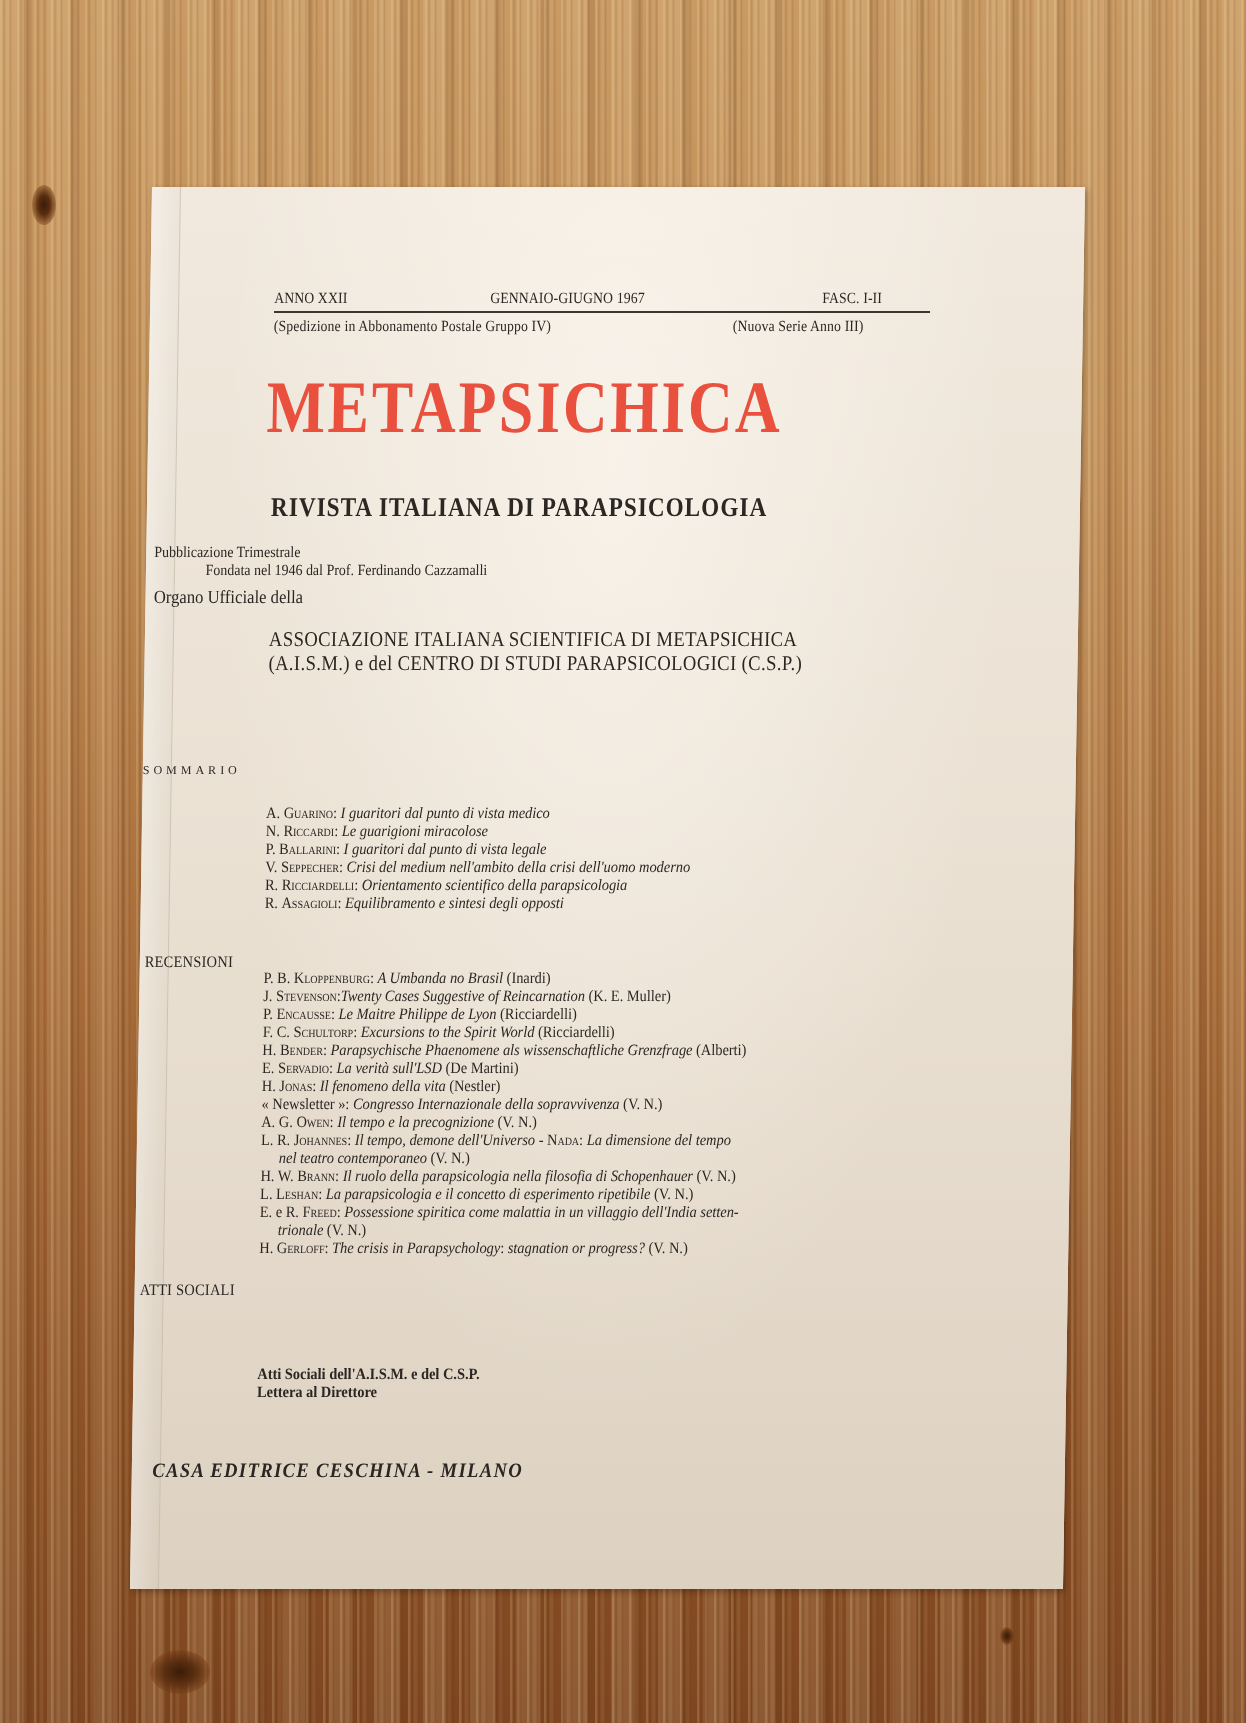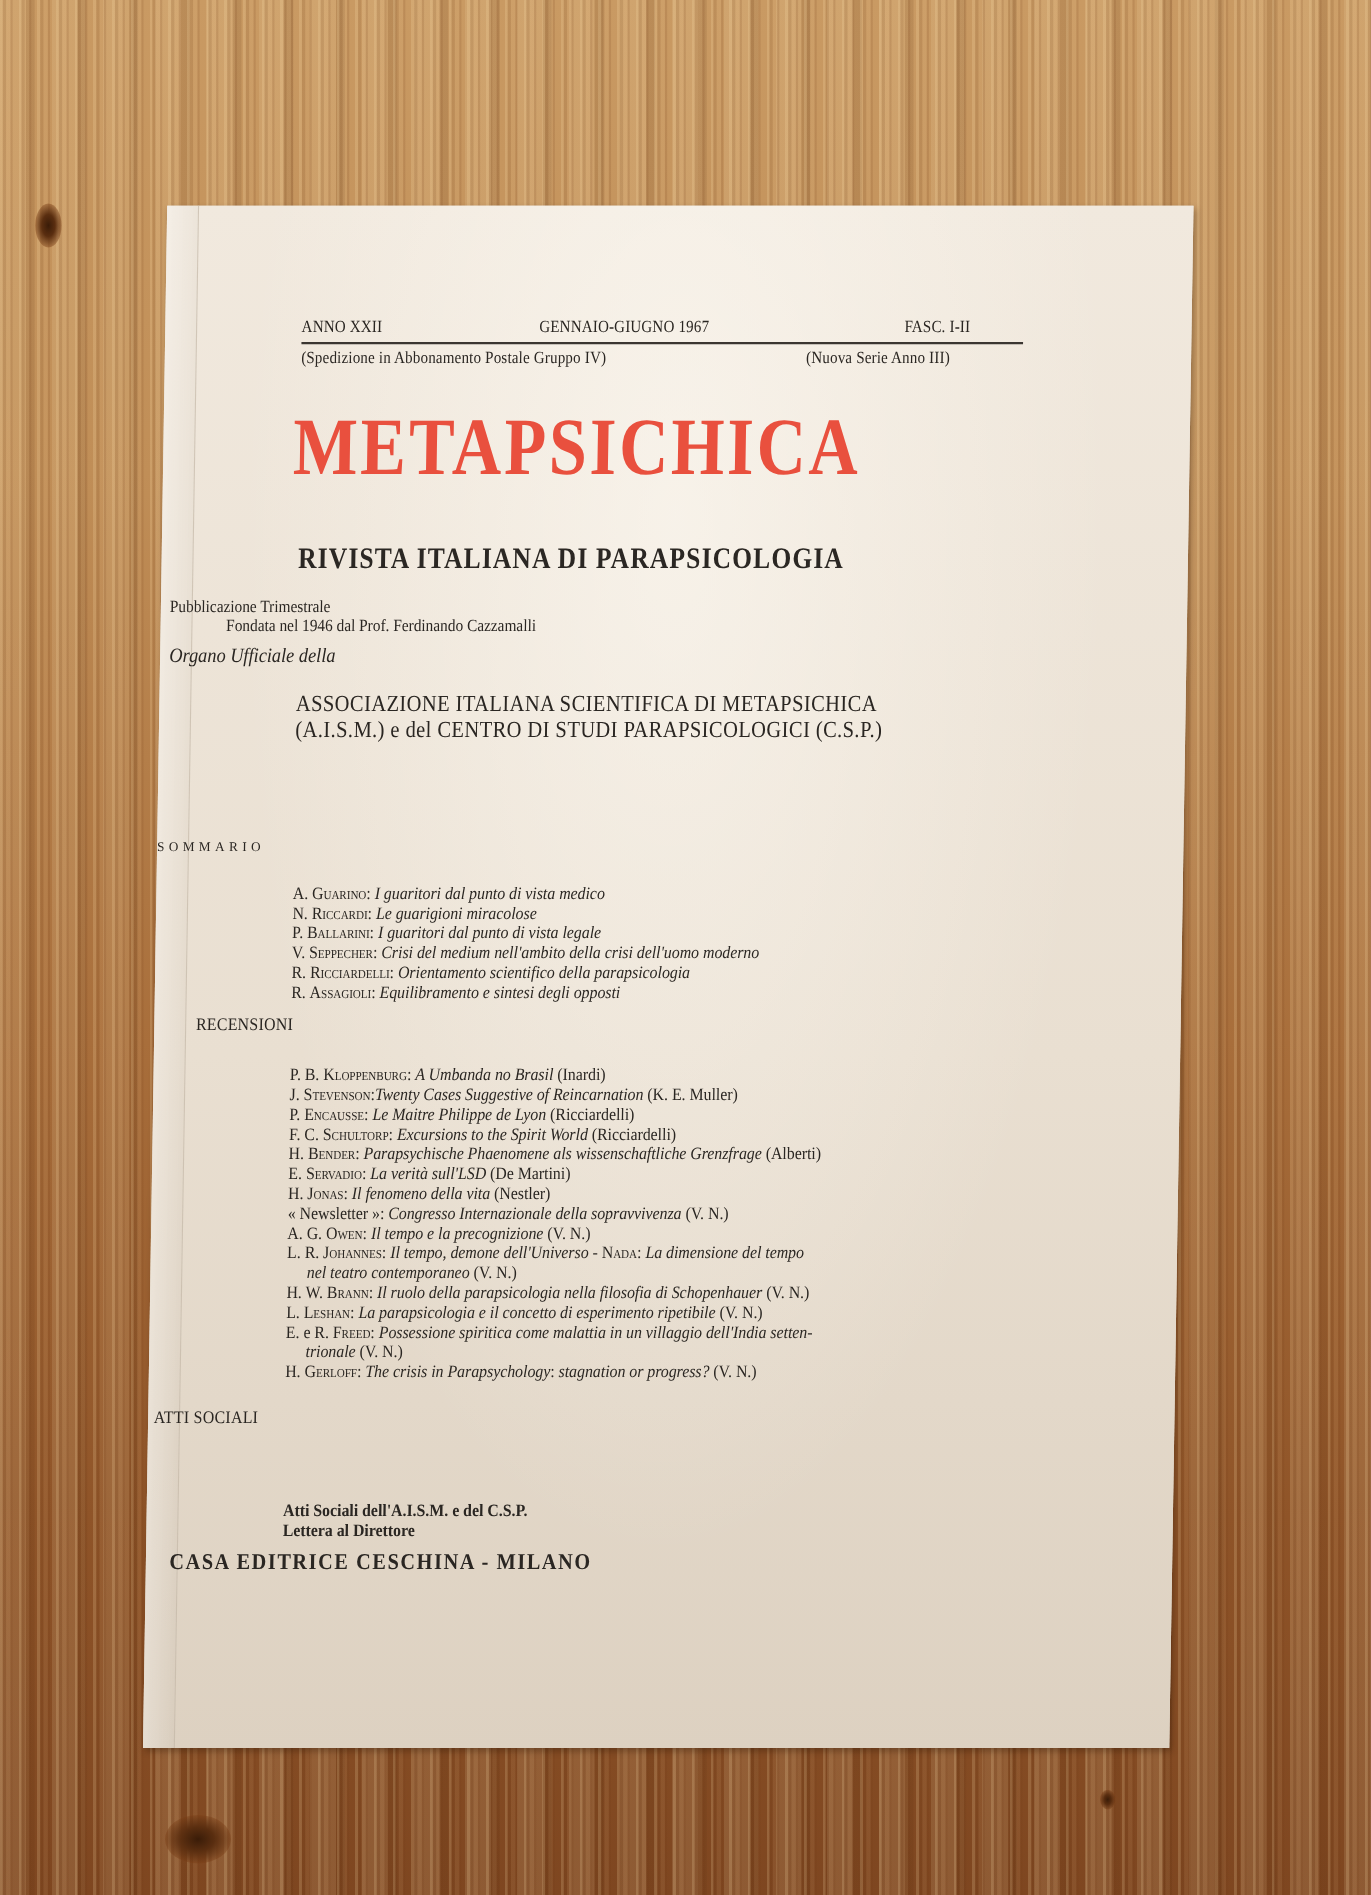--- a/index.html
+++ b/index.html
@@ -82,36 +82,36 @@
     <div class="abs hdr" style="left:672px; top:102px;">FASC. I-II</div>
     <div class="rule"></div>
     <div class="abs hdr" style="left:124px; top:130px;">(Spedizione in Abbonamento Postale Gruppo IV)</div>
     <div class="abs hdr" style="left:583px; top:130px;">(Nuova Serie Anno III)</div>
 
     <div class="abs title">METAPSICHICA</div>
     <div class="abs subtitle">RIVISTA ITALIANA DI PARAPSICOLOGIA</div>
 
     <div class="centered" style="top:356px;"><span class="small" style="display:inline-block;">Pubblicazione Trimestrale</span></div>
     <div class="centered" style="top:374px;padding-left:44px;"><span class="small" style="display:inline-block;">Fondata nel 1946 dal Prof. Ferdinando Cazzamalli</span></div>
-    <div class="centered" style="top:400px;font-style:italic;"><span class="org" style="display:inline-block;">Organo Ufficiale della</span></div>
+    <div class="centered" style="top:400px;"><span class="org" style="display:inline-block;">Organo Ufficiale della</span></div>
 
     <div class="abs assoc" style="top:440px;">ASSOCIAZIONE ITALIANA SCIENTIFICA DI METAPSICHICA</div>
     <div class="abs assoc" style="top:464px;">(A.I.S.M.) e del CENTRO DI STUDI PARAPSICOLOGICI (C.S.P.)</div>
 
     <div class="centered sec-head" style="top:576px;">SOMMARIO</div>
     <div class="toc" style="top:617px;">
       <div class="line"><span>A. </span><span class="author">Guarino</span><span>: </span><span class="it">I guaritori dal punto di vista medico</span></div>
       <div class="line"><span>N. </span><span class="author">Riccardi</span><span>: </span><span class="it">Le guarigioni miracolose</span></div>
       <div class="line"><span>P. </span><span class="author">Ballarini</span><span>: </span><span class="it">I guaritori dal punto di vista legale</span></div>
       <div class="line"><span>V. </span><span class="author">Seppecher</span><span>: </span><span class="it">Crisi del medium nell'ambito della crisi dell'uomo moderno</span></div>
       <div class="line"><span>R. </span><span class="author">Ricciardelli</span><span>: </span><span class="it">Orientamento scientifico della parapsicologia</span></div>
       <div class="line"><span>R. </span><span class="author">Assagioli</span><span>: </span><span class="it">Equilibramento e sintesi degli opposti</span></div>
     </div>
 
-    <div class="centered" style="top:736px;padding-left:33px;"><span class="sec-head2" style="display:inline-block;">RECENSIONI</span></div>
+    <div class="centered" style="top:766px;"><span class="sec-head2" style="display:inline-block;">RECENSIONI</span></div>
     <div class="toc" style="top:782px;">
       <div class="line"><span>P. B. </span><span class="author">Kloppenburg</span><span>: </span><span class="it">A Umbanda no Brasil</span><span> (Inardi)</span></div>
       <div class="line"><span>J. </span><span class="author">Stevenson</span><span>:</span><span class="it">Twenty Cases Suggestive of Reincarnation</span><span> (K. E. Muller)</span></div>
       <div class="line"><span>P. </span><span class="author">Encausse</span><span>: </span><span class="it">Le Maitre Philippe de Lyon</span><span> (Ricciardelli)</span></div>
       <div class="line"><span>F. C. </span><span class="author">Schultorp</span><span>: </span><span class="it">Excursions to the Spirit World</span><span> (Ricciardelli)</span></div>
       <div class="line"><span>H. </span><span class="author">Bender</span><span>: </span><span class="it">Parapsychische Phaenomene als wissenschaftliche Grenzfrage</span><span> (Alberti)</span></div>
       <div class="line"><span>E. </span><span class="author">Servadio</span><span>: </span><span class="it">La verità sull'LSD</span><span> (De Martini)</span></div>
       <div class="line"><span>H. </span><span class="author">Jonas</span><span>: </span><span class="it">Il fenomeno della vita</span><span> (Nestler)</span></div>
       <div class="line"><span>« Newsletter »</span><span>: </span><span class="it">Congresso Internazionale della sopravvivenza</span><span> (V. N.)</span></div>
       <div class="line"><span>A. G. </span><span class="author">Owen</span><span>: </span><span class="it">Il tempo e la precognizione</span><span> (V. N.)</span></div>
@@ -123,15 +123,15 @@
       <div class="line cont"><span class="it">trionale</span><span> (V. N.)</span></div>
       <div class="line"><span>H. </span><span class="author">Gerloff</span><span>: </span><span class="it">The crisis in Parapsychology</span><span>: </span><span class="it">stagnation or progress?</span><span> (V. N.)</span></div>
     </div>
 
     <div class="centered" style="top:1094px;"><span class="sec-head2" style="display:inline-block;">ATTI SOCIALI</span></div>
     <div class="toc" style="top:1178px;font-weight:bold;">
       <div class="line">Atti Sociali dell'A.I.S.M. e del C.S.P.</div>
       <div class="line">Lettera al Direttore</div>
     </div>
 
-    <div class="centered" style="top:1222px;"><span class="publisher" style="display:inline-block;">CASA EDITRICE CESCHINA - MILANO</span></div>
+    <div class="centered" style="top:1272px;font-style:italic;"><span class="publisher" style="display:inline-block;">CASA EDITRICE CESCHINA - MILANO</span></div>
   </div>
 </div>
 
 </body></html>

